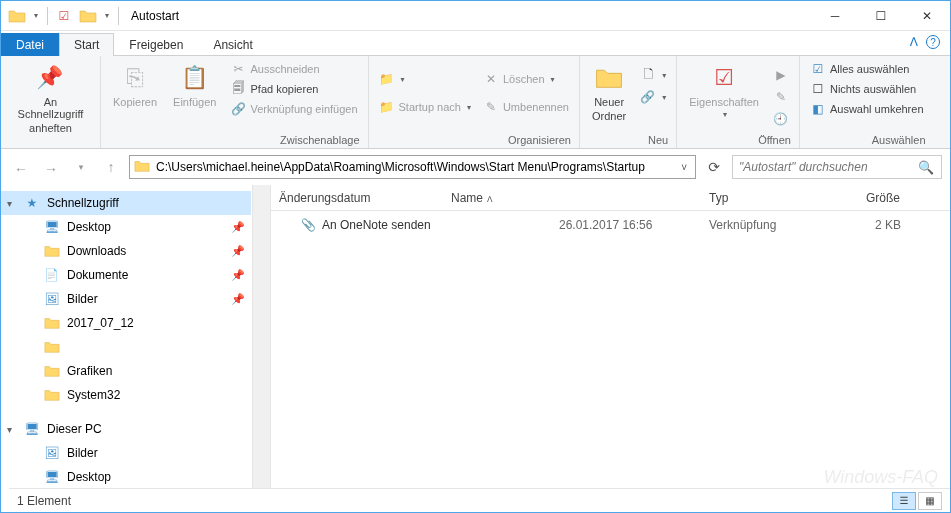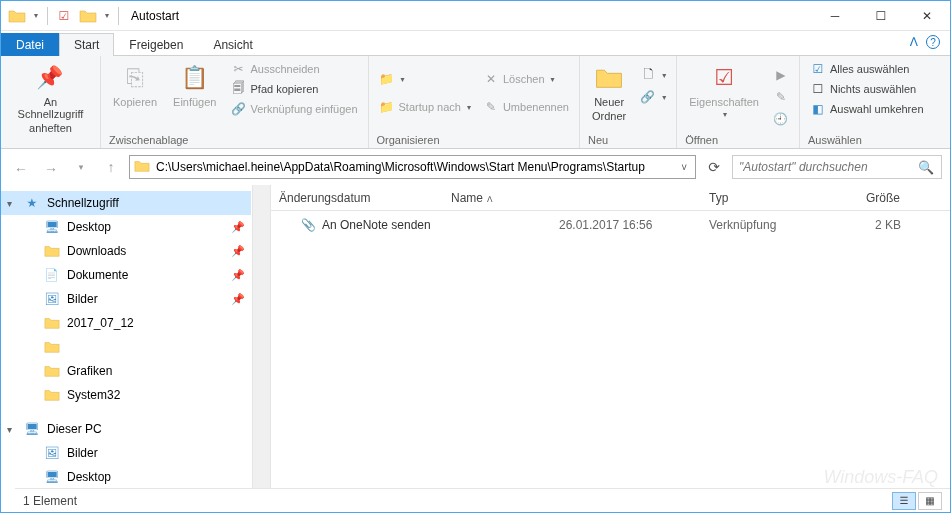--- a/index.html
+++ b/index.html
@@ -18,21 +18,21 @@
 .tabs { height: 24px; display: flex; align-items: flex-end; background: #fff; position: relative; }
 .tab { padding: 4px 14px 4px; font-size: 12px; color: #333; border: 1px solid transparent; border-bottom: none; position: relative; top: 1px; }
 .tab.file { background: #1979ca; color: #fff; }
 .tab.active { border-color: #d0d0d0; background: #f5f6f7; }
 .tabs .help { position: absolute; right: 10px; top: 4px; display: flex; gap: 8px; color: #1979ca; font-size: 12px; }
 
 
 .ribbon { height: 94px; background: #f5f6f7; border-top: 1px solid #d0d0d0; border-bottom: 1px solid #d0d0d0; display: flex; }
 .group { border-right: 1px solid #e0e0e0; padding: 4px 8px 2px; display: flex; flex-direction: column; justify-content: space-between; }
 .group-body { display: flex; align-items: flex-start; gap: 8px; flex: 1; }
-.group-label { text-align: left; font-size: 11px; color: #666; padding-top: 2px; }
+.group-label { text-align: right; font-size: 11px; color: #666; padding-top: 2px; }
 .big-btn { display: flex; flex-direction: column; align-items: center; width: auto; text-align: center; font-size: 11px; color: #444; gap: 2px; padding: 2px 4px; cursor: default; }
 .big-btn.disabled { color: #a0a0a0; }
 .icon32 { width: 32px; height: 32px; display: flex; align-items: center; justify-content: center; font-size: 22px; }
 .small-list { display: flex; flex-direction: column; gap: 2px; }
 .small-btn { display: flex; align-items: center; gap: 4px; font-size: 11px; color: #a0a0a0; padding: 1px 2px; }
 .small-btn.enabled { color: #444; }
 .icon16 { width: 16px; height: 16px; display: flex; align-items: center; justify-content: center; font-size: 12px; }
 .dd { font-size: 8px; color: #666; margin-left: 2px; }
 
 
@@ -68,21 +68,21 @@
 .col.size { width: 100px; text-align: right; padding-right: 20px;}
 .sort-ind { font-size: 8px; color: #555; margin-left: 4px; }
 .file-row { display: flex; height: 24px; align-items: center; font-size: 12px; color: #333; padding-top: 4px; }
 .file-row .cell { padding: 0 8px; }
 .file-row .cell.name { width: 280px; padding-left: 30px; display: flex; align-items: center; gap: 6px; }
 .file-row .cell.date { width: 150px; color: #666; }
 .file-row .cell.type { width: 120px; color: #666; }
 .file-row .cell.size { width: 100px; text-align: right; color: #666; padding-right: 20px; }
 
 
-.statusbar { position: absolute; bottom: 0; left: 14px; right: 0; height: 24px; border-top: 1px solid #e5e5e5; display: flex; align-items: center; padding: 0 8px; font-size: 12px; color: #444; background: #fff; }
+.statusbar { position: absolute; bottom: 0; left: 8px; right: 0; height: 24px; border-top: 1px solid #e5e5e5; display: flex; align-items: center; padding: 0 8px; font-size: 12px; color: #444; background: #fff; }
 .statusbar .views { margin-left: auto; display: flex; gap: 2px; }
 .statusbar .view-btn { width: 24px; height: 18px; border: 1px solid #ccc; display: flex; align-items: center; justify-content: center; font-size: 10px; }
 .statusbar .view-btn.active { background: #cde8ff; border-color: #7ab8e8; }
 .watermark { position: absolute; bottom: 24px; right: 12px; font-size: 18px; color: rgba(0,0,0,0.08); font-style: italic; font-weight: 300; pointer-events: none; }
 
 
 .folder-svg { fill: #ffd76b; stroke: #d9a93a; stroke-width: 0.5; }
 </style>
 </head>
 <body>

